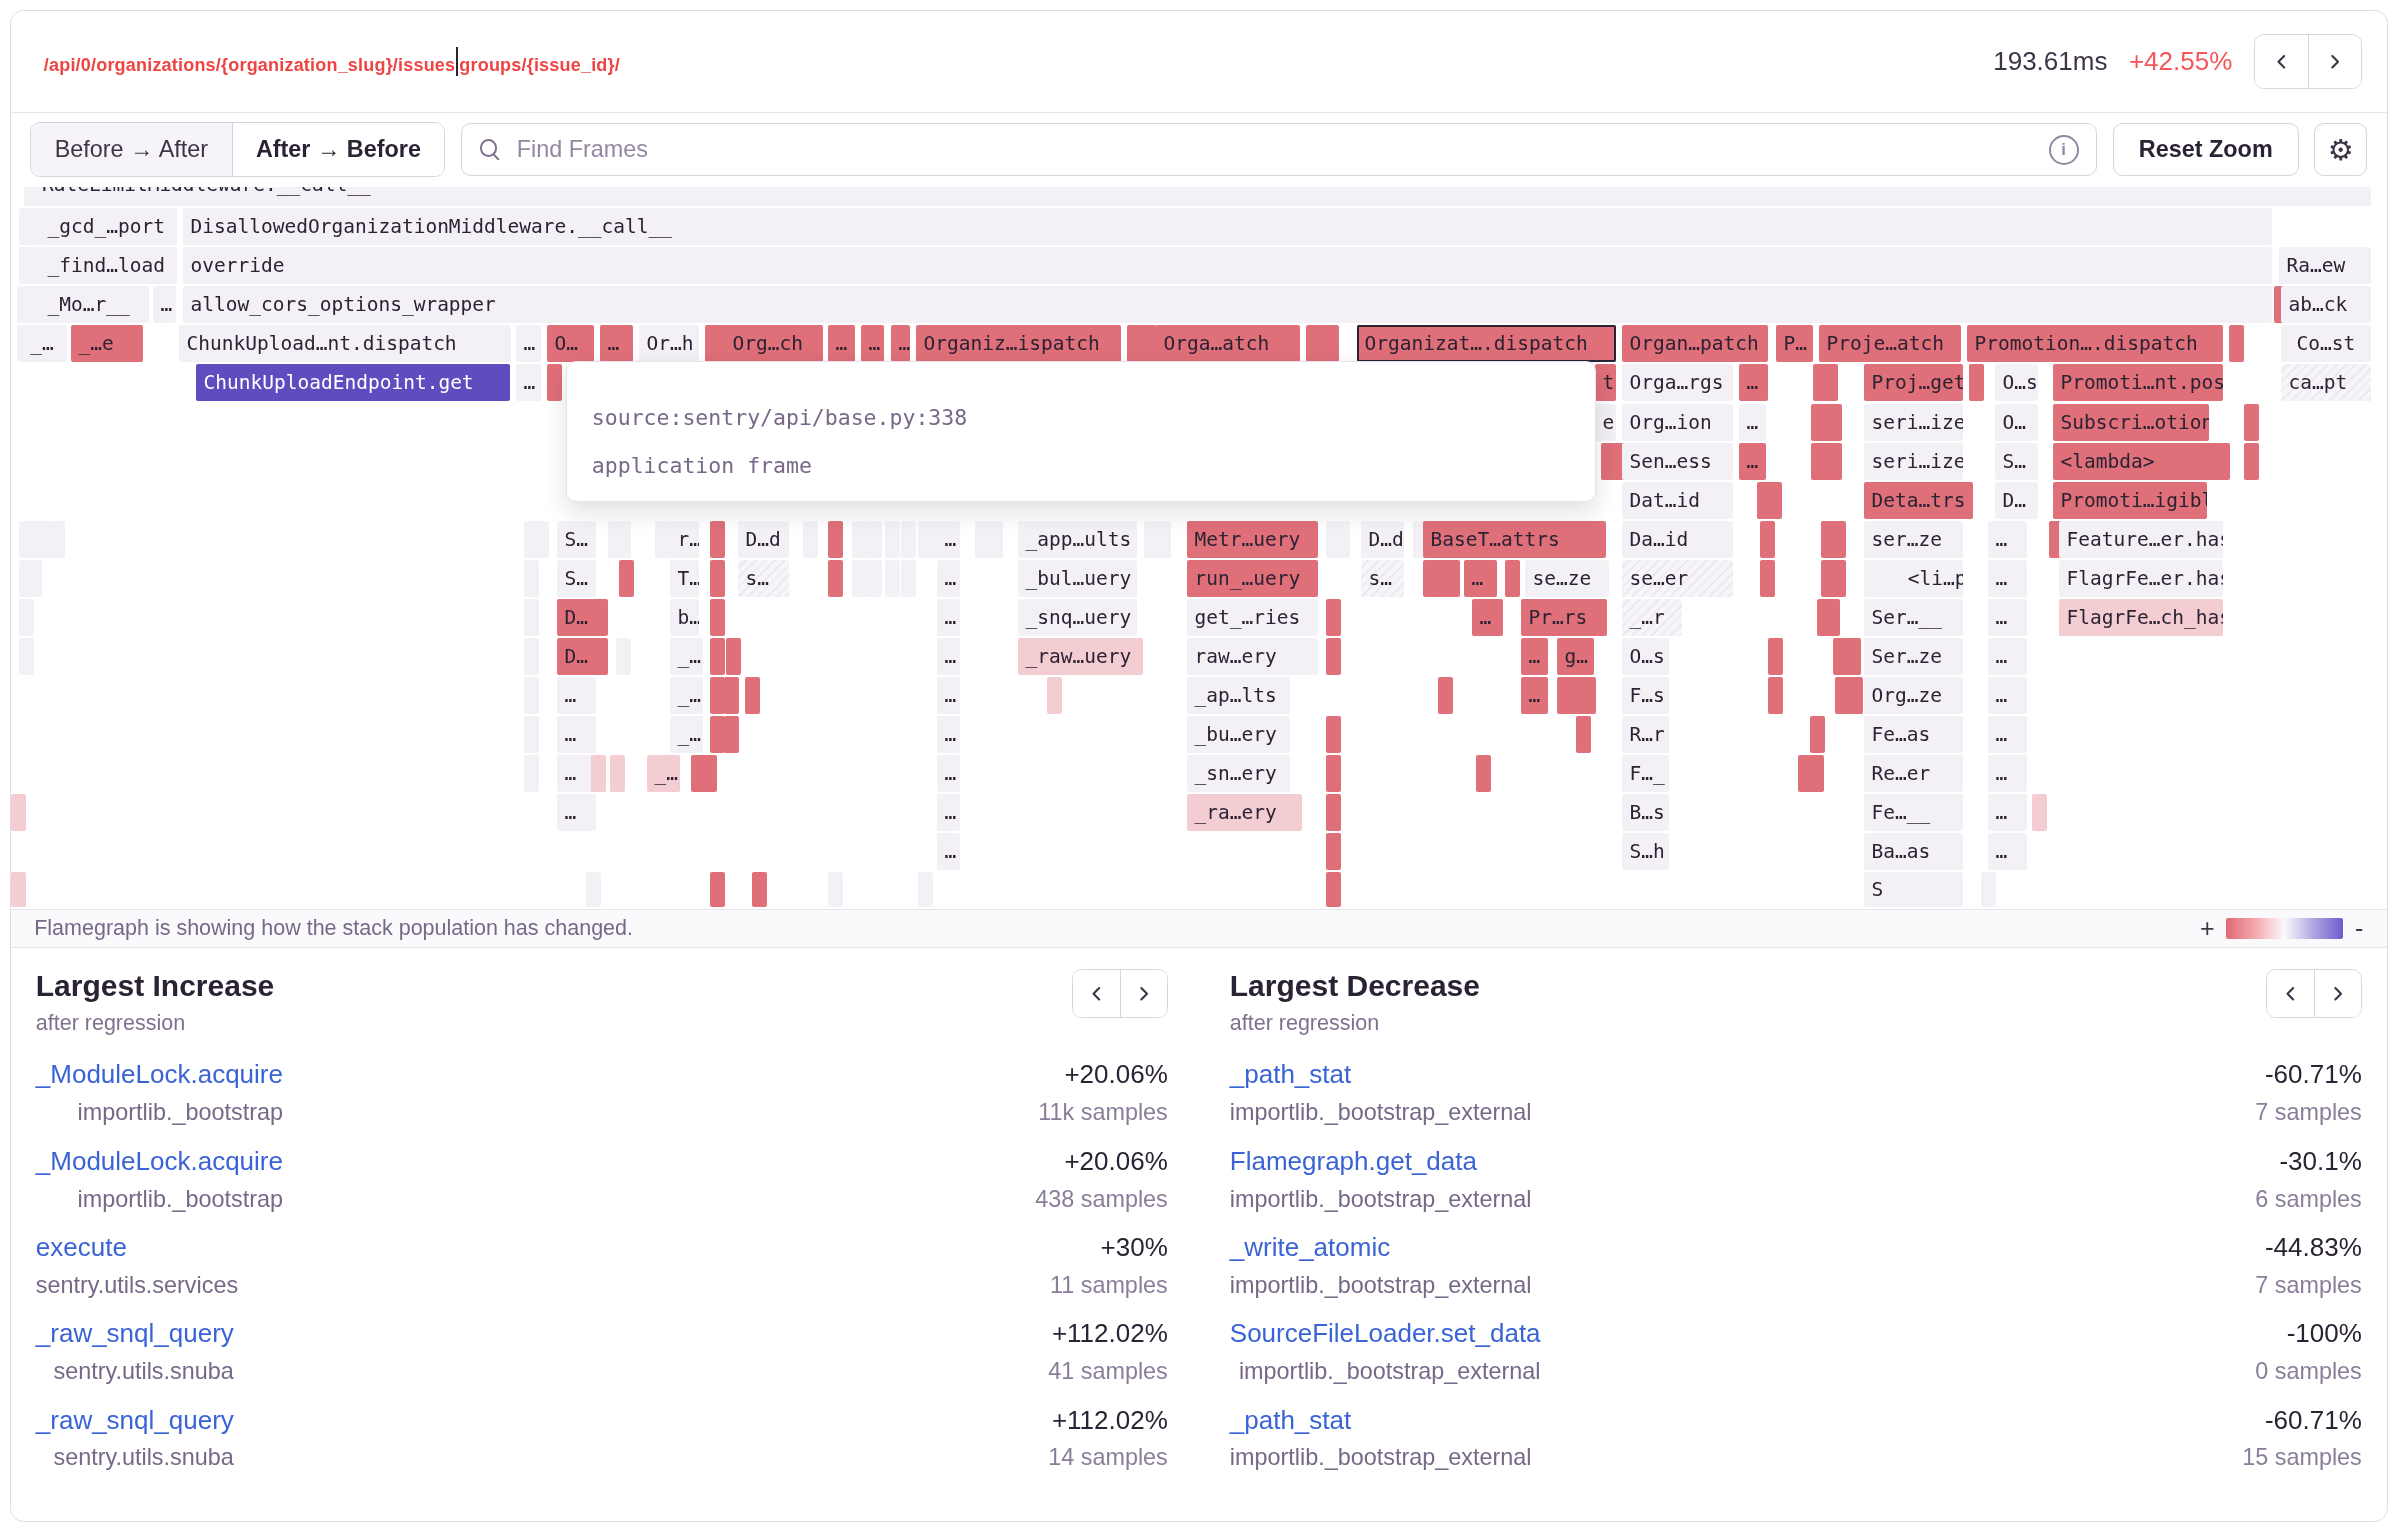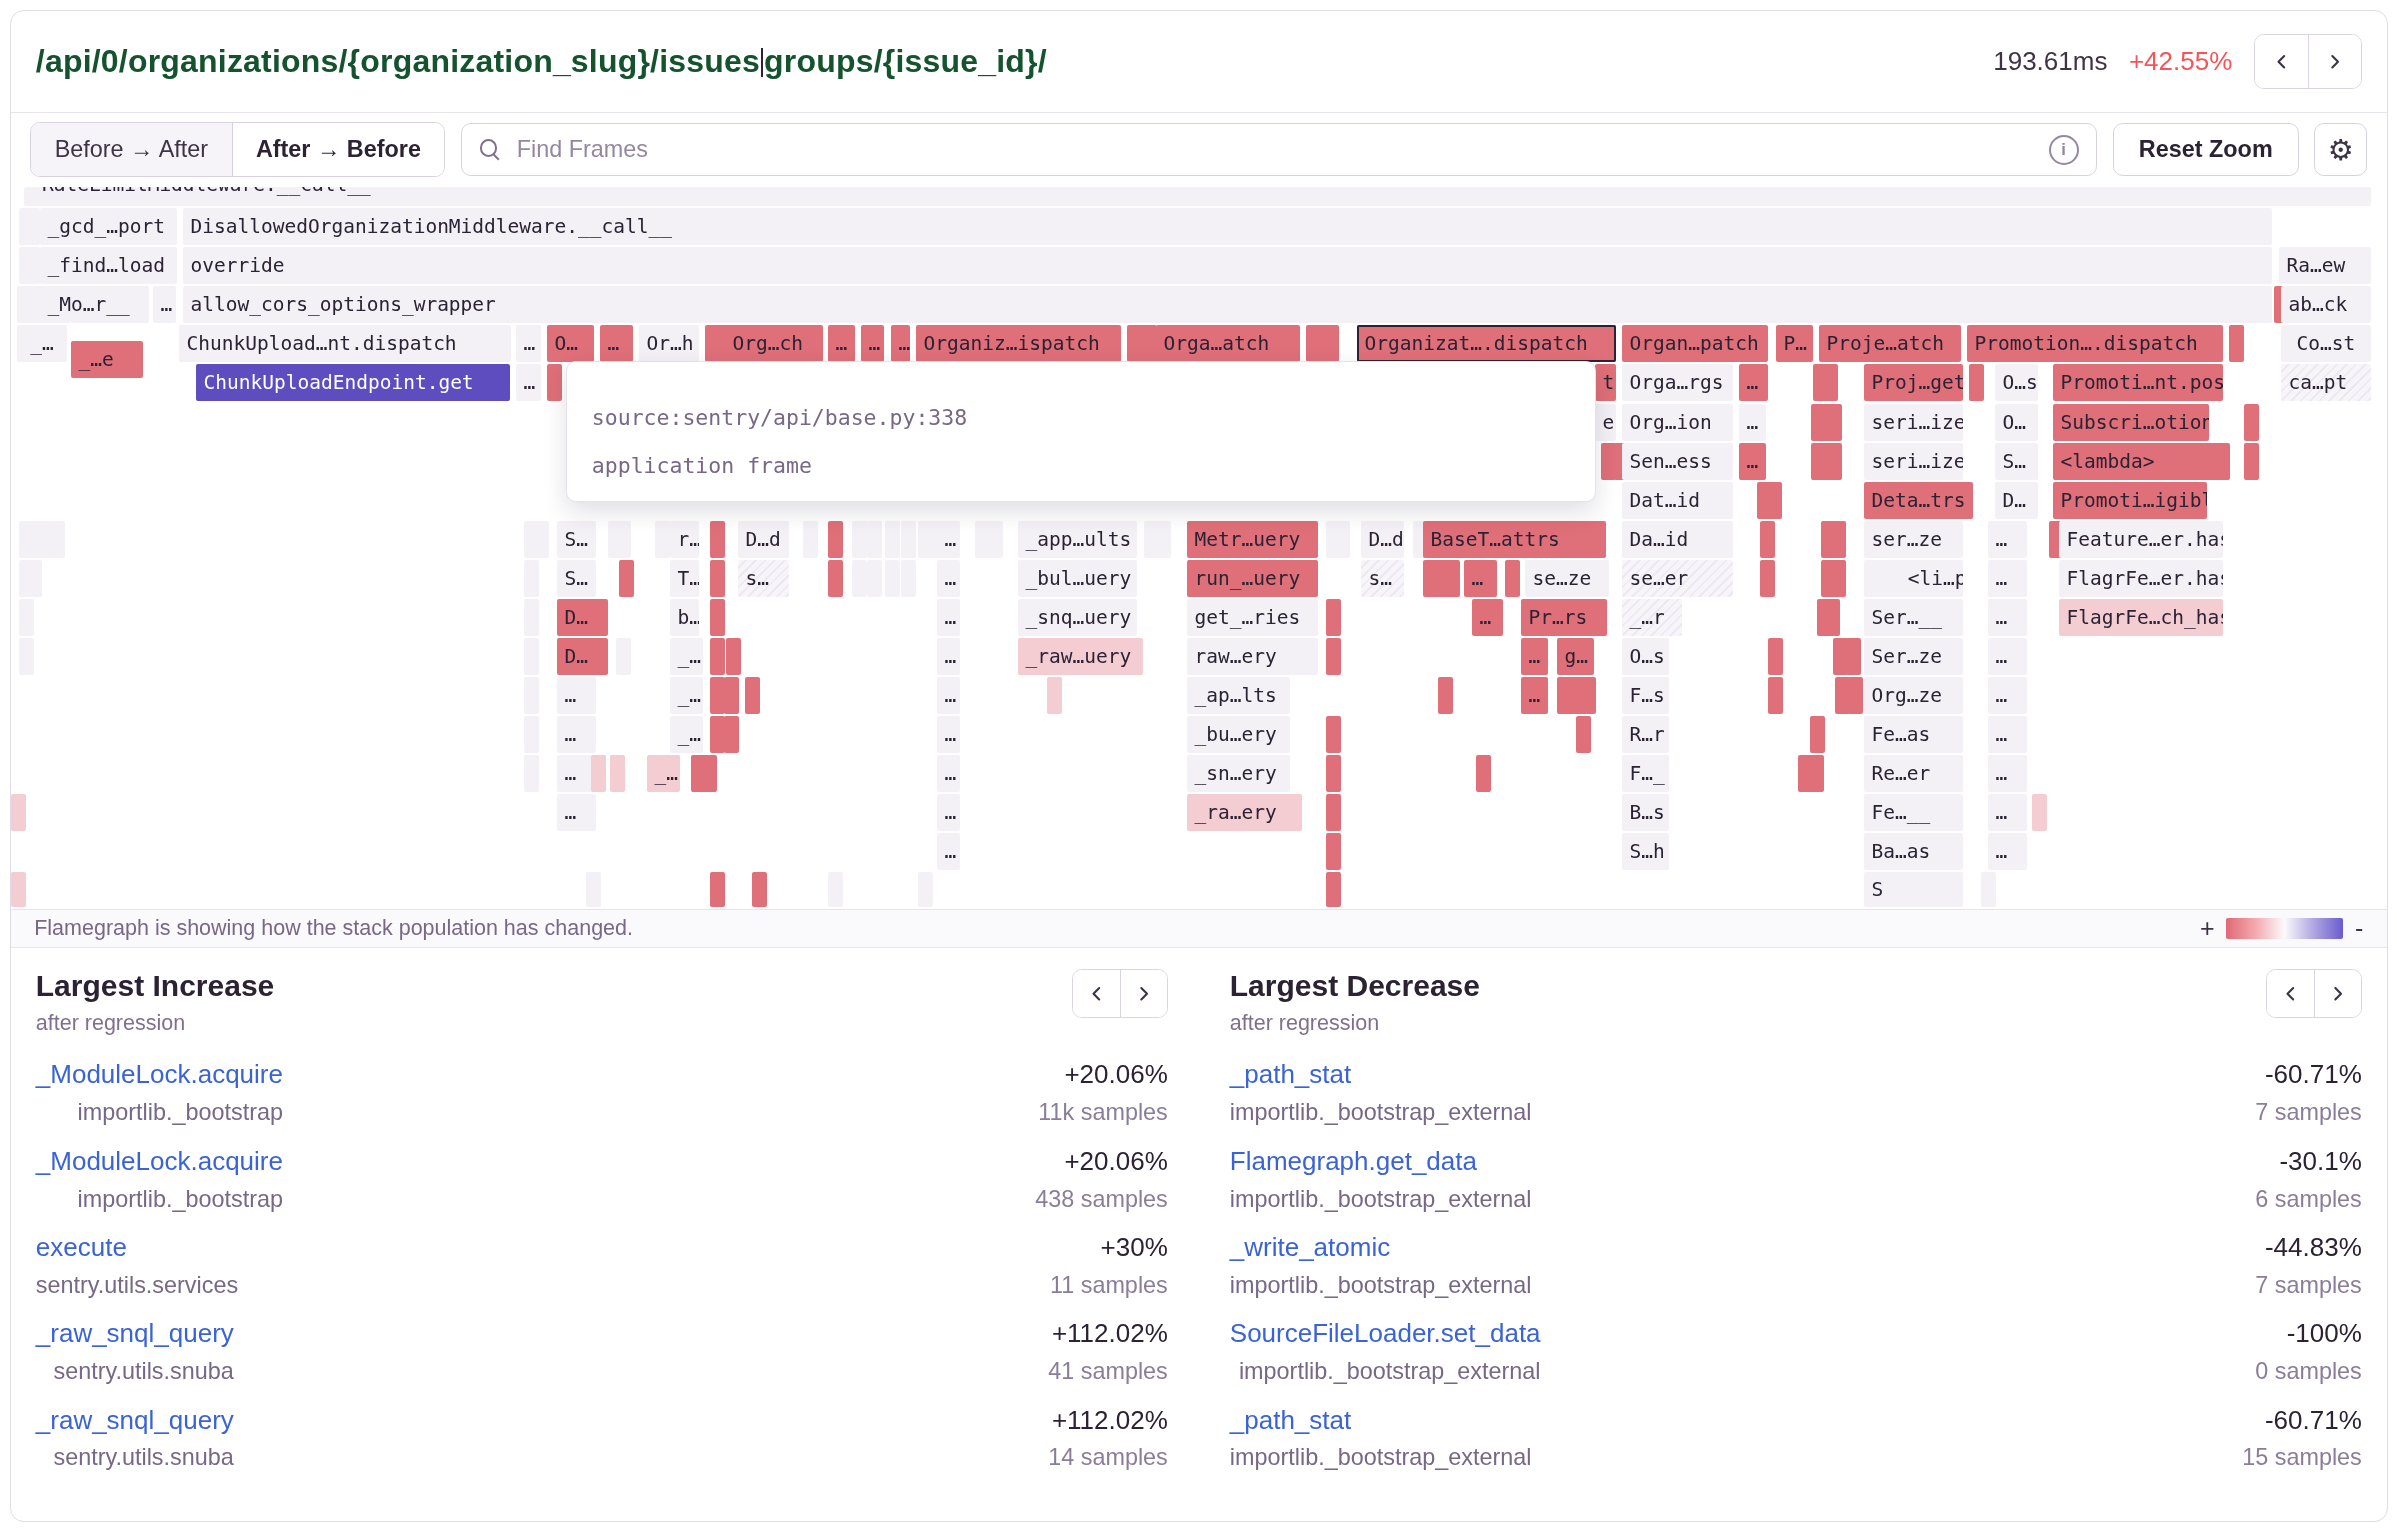--- a/index.html
+++ b/index.html
@@ -1,21 +1,21 @@
 <!DOCTYPE html>
 <html><head>
 <meta charset="utf-8">
 <style>
   html,body{margin:0;padding:0;background:#fff;}
   body{width:2397px;height:1531px;position:relative;font-family:"Liberation Sans",sans-serif;color:#2B2233;}
   .card{position:absolute;left:9.8px;top:9.8px;width:2376px;height:1510px;border:1px solid #E0DBE4;border-radius:13.7px;background:#fff;overflow:hidden;}
 
   
   .hdr{height:101px;display:flex;align-items:center;padding:0 25px;border-bottom:1px solid #E8E4EC;}
-  .url{font-size:32px;font-weight:600;color:#14532d;letter-spacing:0.2px;white-space:nowrap;}
+  .url{font-size:18px;font-weight:600;color:#ef4444;letter-spacing:0.2px;white-space:nowrap;margin-left:8px;}
   .caret{display:inline-block;width:2px;height:29px;background:#2B2233;vertical-align:-4.9px;margin:0 1px;}
   .hdr-right{margin-left:auto;display:flex;align-items:center;gap:21.5px;}
   .dur{font-size:26px;font-weight:500;color:#3E3446;}
   .chg{font-size:26px;font-weight:500;color:#F55459;}
   .pager{display:inline-flex;border:1px solid #DAD4E0;border-radius:9.8px;overflow:hidden;background:#fff;}
   .pager button{width:53px;height:53px;background:#fff;border:none;display:flex;align-items:center;justify-content:center;cursor:pointer;padding:0;}
   .pager button + button{border-left:1px solid #DAD4E0;}
   .pager svg{width:19.5px;height:19.5px;stroke:#3E3446;stroke-width:2.6;fill:none;stroke-linecap:round;stroke-linejoin:round;}
   .pager.small button{width:47px;height:47px;}
 
@@ -148,21 +148,21 @@
           <span>allow_cors_options_wrapper</span>
         </div>
         <div class="frame r" style="left: 2263px; top: 99px; width: 4.9px; height: 37px;"></div>
         <div class="frame l" style="left: 2270px; top: 99px; width: 90px; height: 37px;">
           <span>ab…ck</span>
         </div>
         <div class="frame l" style="left: 5.9px; top: 138px; width: 3.9px; height: 37px;"></div>
         <div class="frame l" style="left: 11.7px; top: 138px; width: 45px; height: 37px;">
           <span>_…</span>
         </div>
-        <div class="frame r" style="left: 60px; top: 138px; width: 72px; height: 37px; margin-top: 16px;">
+        <div class="frame r" style="left: 60px; top: 138px; width: 72px; height: 37px;">
           <span>_…e</span>
         </div>
         <div class="frame l" style="left: 168px; top: 138px; width: 332px; height: 37px;">
           <span>ChunkUpload…nt.dispatch</span>
         </div>
         <div class="frame l" style="left: 505px; top: 138px; width: 25px; height: 37px;">
           <span>…</span>
         </div>
         <div class="frame r" style="left: 536px; top: 138px; width: 47px; height: 37px;">
           <span>O…</span>

